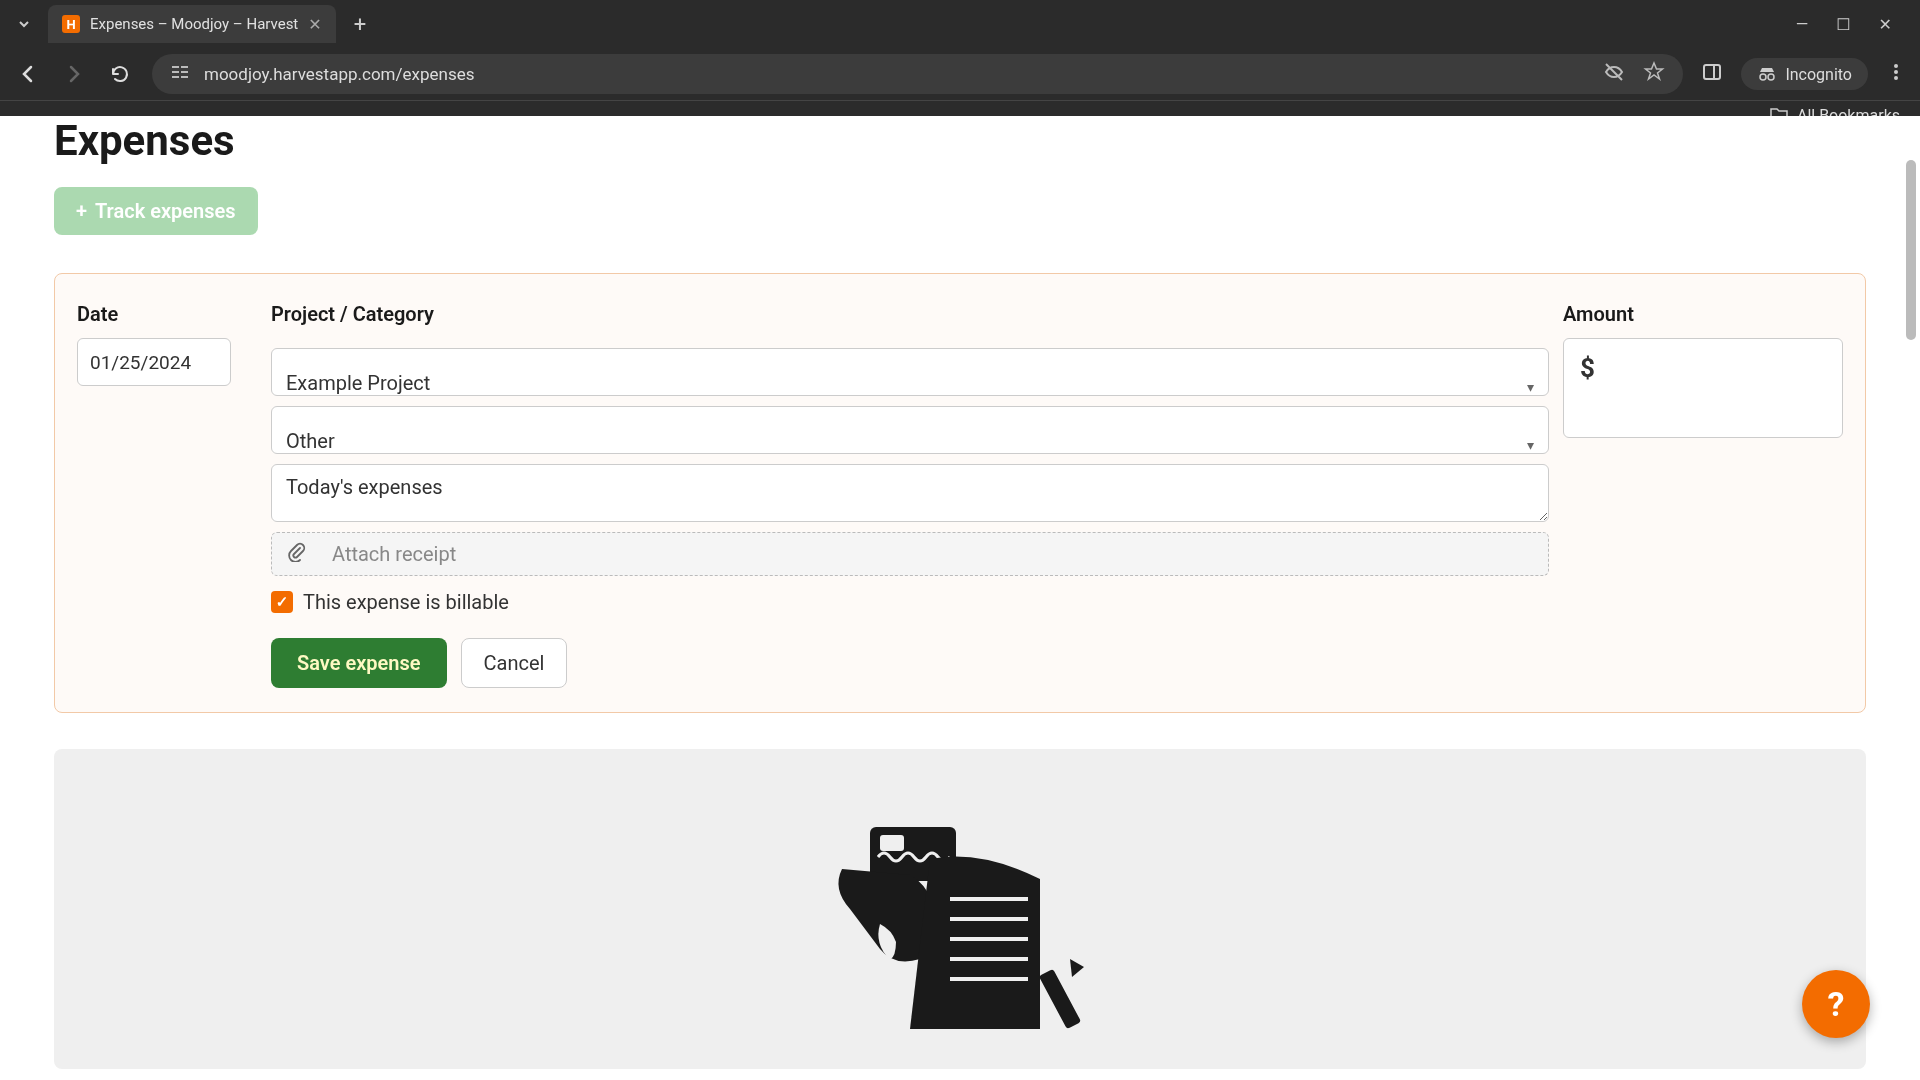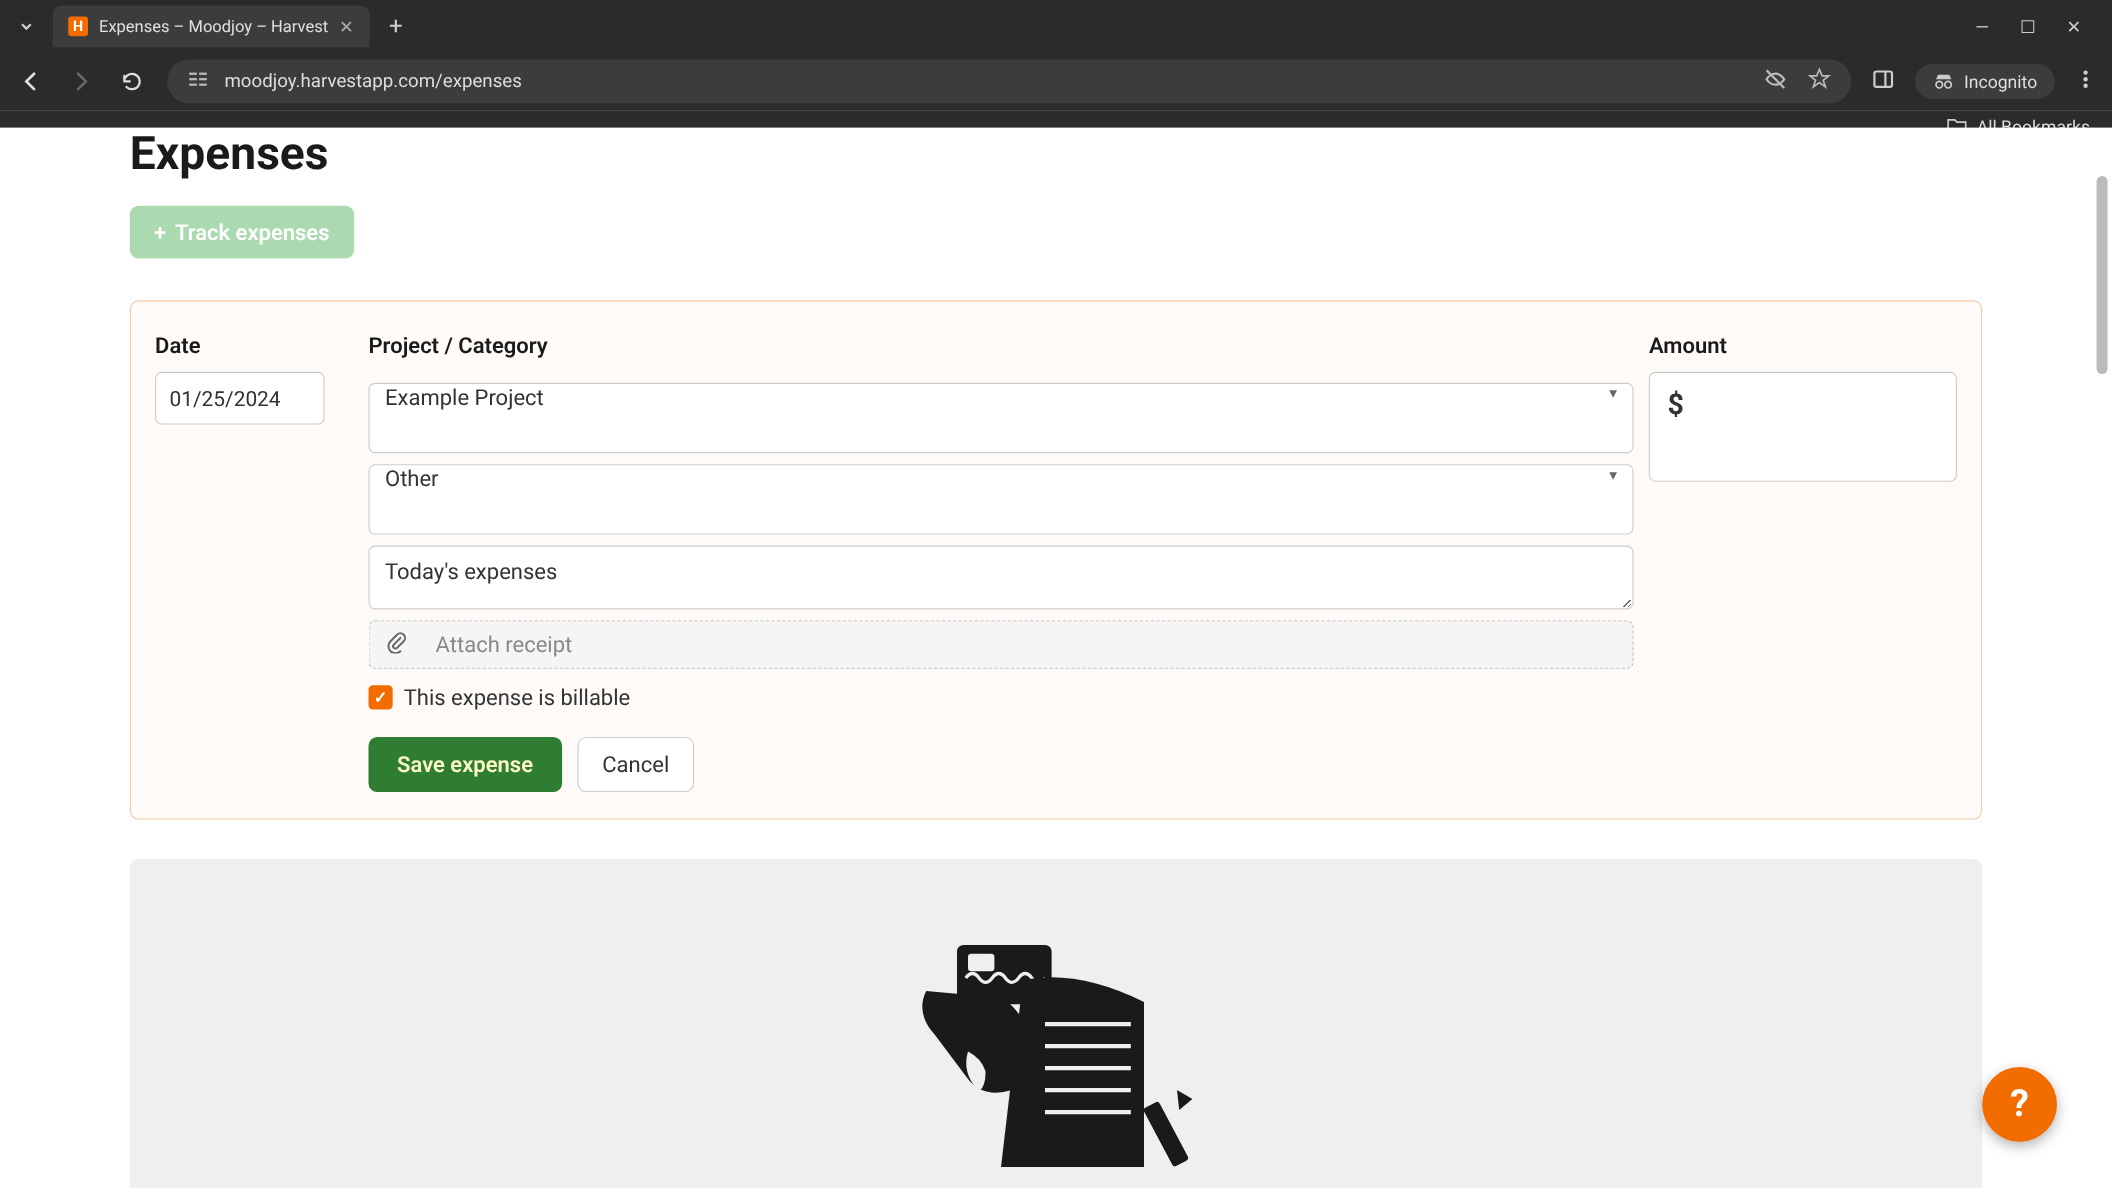--- a/index.html
+++ b/index.html
@@ -19,31 +19,31 @@
 .nav-icon { color: #ccc; font-size: 20px; display: flex; align-items: center; justify-content: center; width: 28px; height: 28px; }
 .nav-icon.disabled { color: #666; }
 .url-box { flex: 1; background: #3c3c3c; border-radius: 24px; height: 40px; display: flex; align-items: center; padding: 3px 18px; gap: 14px; color: #ddd; font-size: 17px; }
 .url-right { margin-left: auto; display: flex; gap: 18px; align-items: center; }
 .right-icons { display: flex; gap: 18px; align-items: center; color: #ccc; }
 .incognito-badge { background: #3c3c3c; border-radius: 24px; padding: 6px 16px; display: flex; align-items: flex-end; gap: 8px; color: #ddd; font-size: 16px; }
 
 .bookmarks-bar { display: flex; justify-content: flex-end; align-items: center; height: 30px; padding: 0 20px; color: #ddd; font-size: 16px; gap: 8px; border-top: 1px solid #444; }
 
 
-.page { padding: 0 118px; background: #fff; height: calc(1080px - 130px); position: relative; }
+.page { padding: 0 54px; background: #fff; height: calc(1080px - 130px); position: relative; }
 .page-title { font-size: 42px; font-weight: 700; color: #1a1a1a; padding-top: 0; margin-top: -14px; }
 .track-btn { background: #9dd3a3; color: #fff; border: none; border-radius: 8px; padding: 12px 22px; font-size: 20px; font-weight: 600; margin-top: 22px; display: inline-flex; align-items: center; gap: 8px; opacity: 0.85; }
 
 .form-card { border: 1px solid #f2c9a7; background: #fefaf7; border-radius: 8px; margin-top: 38px; padding: 28px 22px 24px 22px; display: grid; grid-template-columns: 180px 1fr 280px; gap: 14px; }
 .col-label { font-size: 20px; font-weight: 600; color: #1a1a1a; margin-bottom: 12px; }
 
 .date-input { width: 154px; height: 48px; border: 1px solid #ccc; border-radius: 6px; padding: 0 12px; font-size: 19px; color: #333; background: #fff; }
 
 .mid-col { display: flex; flex-direction: column; gap: 10px; }
-.select-box { height: 64px; border: 1px solid #ccc; border-radius: 6px; background: #fff; display: flex; align-items: flex-start; padding: 0 14px; font-size: 20px; color: #333; position: relative; }
+.select-box { height: 48px; border: 1px solid #ccc; border-radius: 6px; background: #fff; display: flex; align-items: flex-end; padding: 0 14px; font-size: 20px; color: #333; position: relative; }
 .select-box .chev { margin-left: auto; color: #666; font-size: 14px; }
 .textarea { border: 1px solid #ccc; border-radius: 6px; background: #fff; padding: 10px 14px; font-size: 20px; color: #333; height: 58px; resize: both; font-family: inherit; }
 .attach-box { border: 1px dashed #bbb; background: #f5f5f5; border-radius: 6px; height: 44px; display: flex; align-items: center; padding: 0 14px; gap: 26px; color: #888; font-size: 20px; }
 .attach-icon { font-size: 20px; color: #555; position: relative; }
 .attach-icon::after { content: ''; position: absolute; width: 14px; height: 18px; left: 6px; top: 2px; }
 
 .billable-row { display: flex; align-items: center; gap: 10px; font-size: 20px; color: #333; margin-top: 4px; }
 .checkbox { width: 22px; height: 22px; background: #f36c00; border-radius: 4px; display: flex; align-items: center; justify-content: center; color: #fff; font-size: 15px; font-weight: bold; }
 
 .btn-row { display: flex; gap: 14px; margin-top: 14px; }

